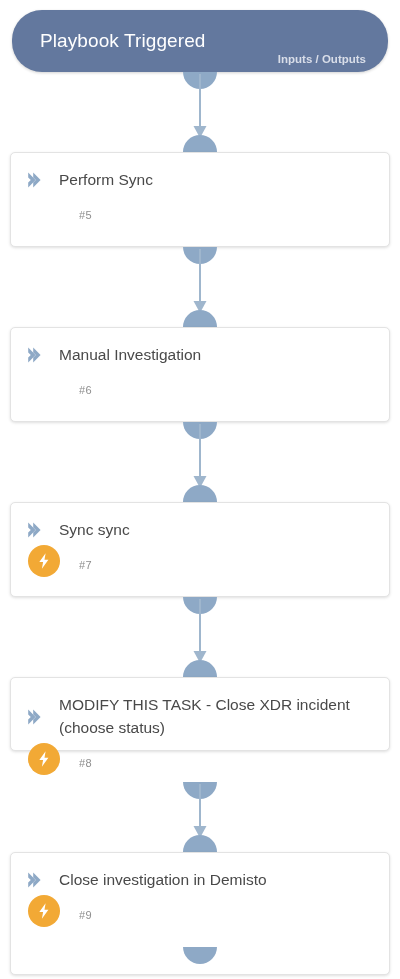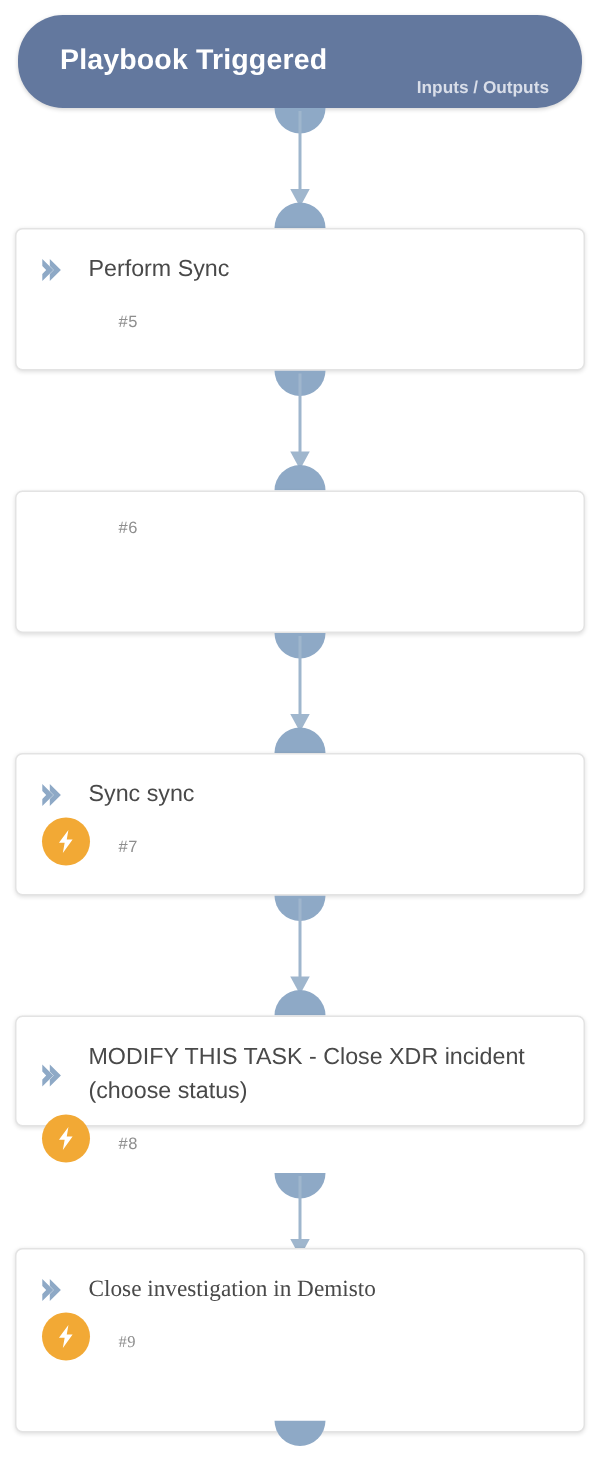--- a/index.html
+++ b/index.html
@@ -34,21 +34,21 @@
     border-radius: 30px;
     display: flex;
     align-items: center;
     justify-content: space-between;
     padding: 0 22px 0 28px;
     box-shadow: 0 1px 3px rgba(0,0,0,0.18);
   }
   .start-title {
     color: #ffffff;
     font-size: 19px;
-    font-weight: bold;
+    font-weight: normal;
     letter-spacing: 0.1px;
     white-space: nowrap;
     text-align: center;
   }
   .start-io {
     color: #d9dee9;
     font-size: 11.5px;
     font-weight: bold;
     white-space: nowrap;
     margin-top: 36px;
@@ -162,20 +162,31 @@
       </div>
       <div class="conn" style="top:247px;height:80px;">
         <svg width="400" height="80" viewBox="0 0 400 80">
           <path d="M183 0 A17 17 0 0 0 217 0 Z" fill="#8ea9c6"></path>
           <line x1="200" y1="2" x2="200" y2="56" stroke="#9fb6cd" stroke-width="2"></line>
           <path d="M193.5 54 L206.5 54 L200 66 Z" fill="#9fb6cd"></path>
           <path d="M183 80 A17 17 0 0 1 217 80 Z" fill="#8ea9c6"></path>
         </svg>
       </div>
       <div class="task-node" style="top:327px;height:95px;">
+        <div class="task-body">
+          <div class="task-head">
+            <span class="chev-icon">
+              <svg width="20" height="20" viewBox="0 0 20 20">
+                <path d="M3.2 2.6 L10.6 10 L3.2 17.4 L3.2 12.6 L5.8 10 L3.2 7.4 Z" fill="#8ea9c6"></path>
+                <path d="M8.2 2.6 L15.6 10 L8.2 17.4 L8.2 12.6 L10.8 10 L8.2 7.4 Z" fill="#8ea9c6"></path>
+              </svg>
+            </span>
+            <span class="task-title">Manual Investigation</span>
+          </div>
+        </div>
         <div class="task-footer">
           <span class="task-num">#6</span>
         </div>
       </div>
       <div class="conn" style="top:422px;height:80px;">
         <svg width="400" height="80" viewBox="0 0 400 80">
           <path d="M183 0 A17 17 0 0 0 217 0 Z" fill="#8ea9c6"></path>
           <line x1="200" y1="2" x2="200" y2="56" stroke="#9fb6cd" stroke-width="2"></line>
           <path d="M193.5 54 L206.5 54 L200 66 Z" fill="#9fb6cd"></path>
           <path d="M183 80 A17 17 0 0 1 217 80 Z" fill="#8ea9c6"></path>
@@ -232,21 +243,21 @@
         </div>
       </div>
       <div class="conn" style="top:782px;height:70px;">
         <svg width="400" height="70" viewBox="0 0 400 70">
           <path d="M183 0 A17 17 0 0 0 217 0 Z" fill="#8ea9c6"></path>
           <line x1="200" y1="2" x2="200" y2="46" stroke="#9fb6cd" stroke-width="2"></line>
           <path d="M193.5 44 L206.5 44 L200 56 Z" fill="#9fb6cd"></path>
           <path d="M183 70 A17 17 0 0 1 217 70 Z" fill="#8ea9c6"></path>
         </svg>
       </div>
-      <div class="task-node" style="top:832px;height:123px;font-family:Liberation Serif, serif;">
+      <div class="task-node" style="top:852px;height:123px;">
         <div class="task-body">
           <div class="task-head">
             <span class="chev-icon">
               <svg width="20" height="20" viewBox="0 0 20 20">
                 <path d="M3.2 2.6 L10.6 10 L3.2 17.4 L3.2 12.6 L5.8 10 L3.2 7.4 Z" fill="#8ea9c6"></path>
                 <path d="M8.2 2.6 L15.6 10 L8.2 17.4 L8.2 12.6 L10.8 10 L8.2 7.4 Z" fill="#8ea9c6"></path>
               </svg>
             </span>
             <span class="task-title">Close investigation in Demisto</span>
           </div>

